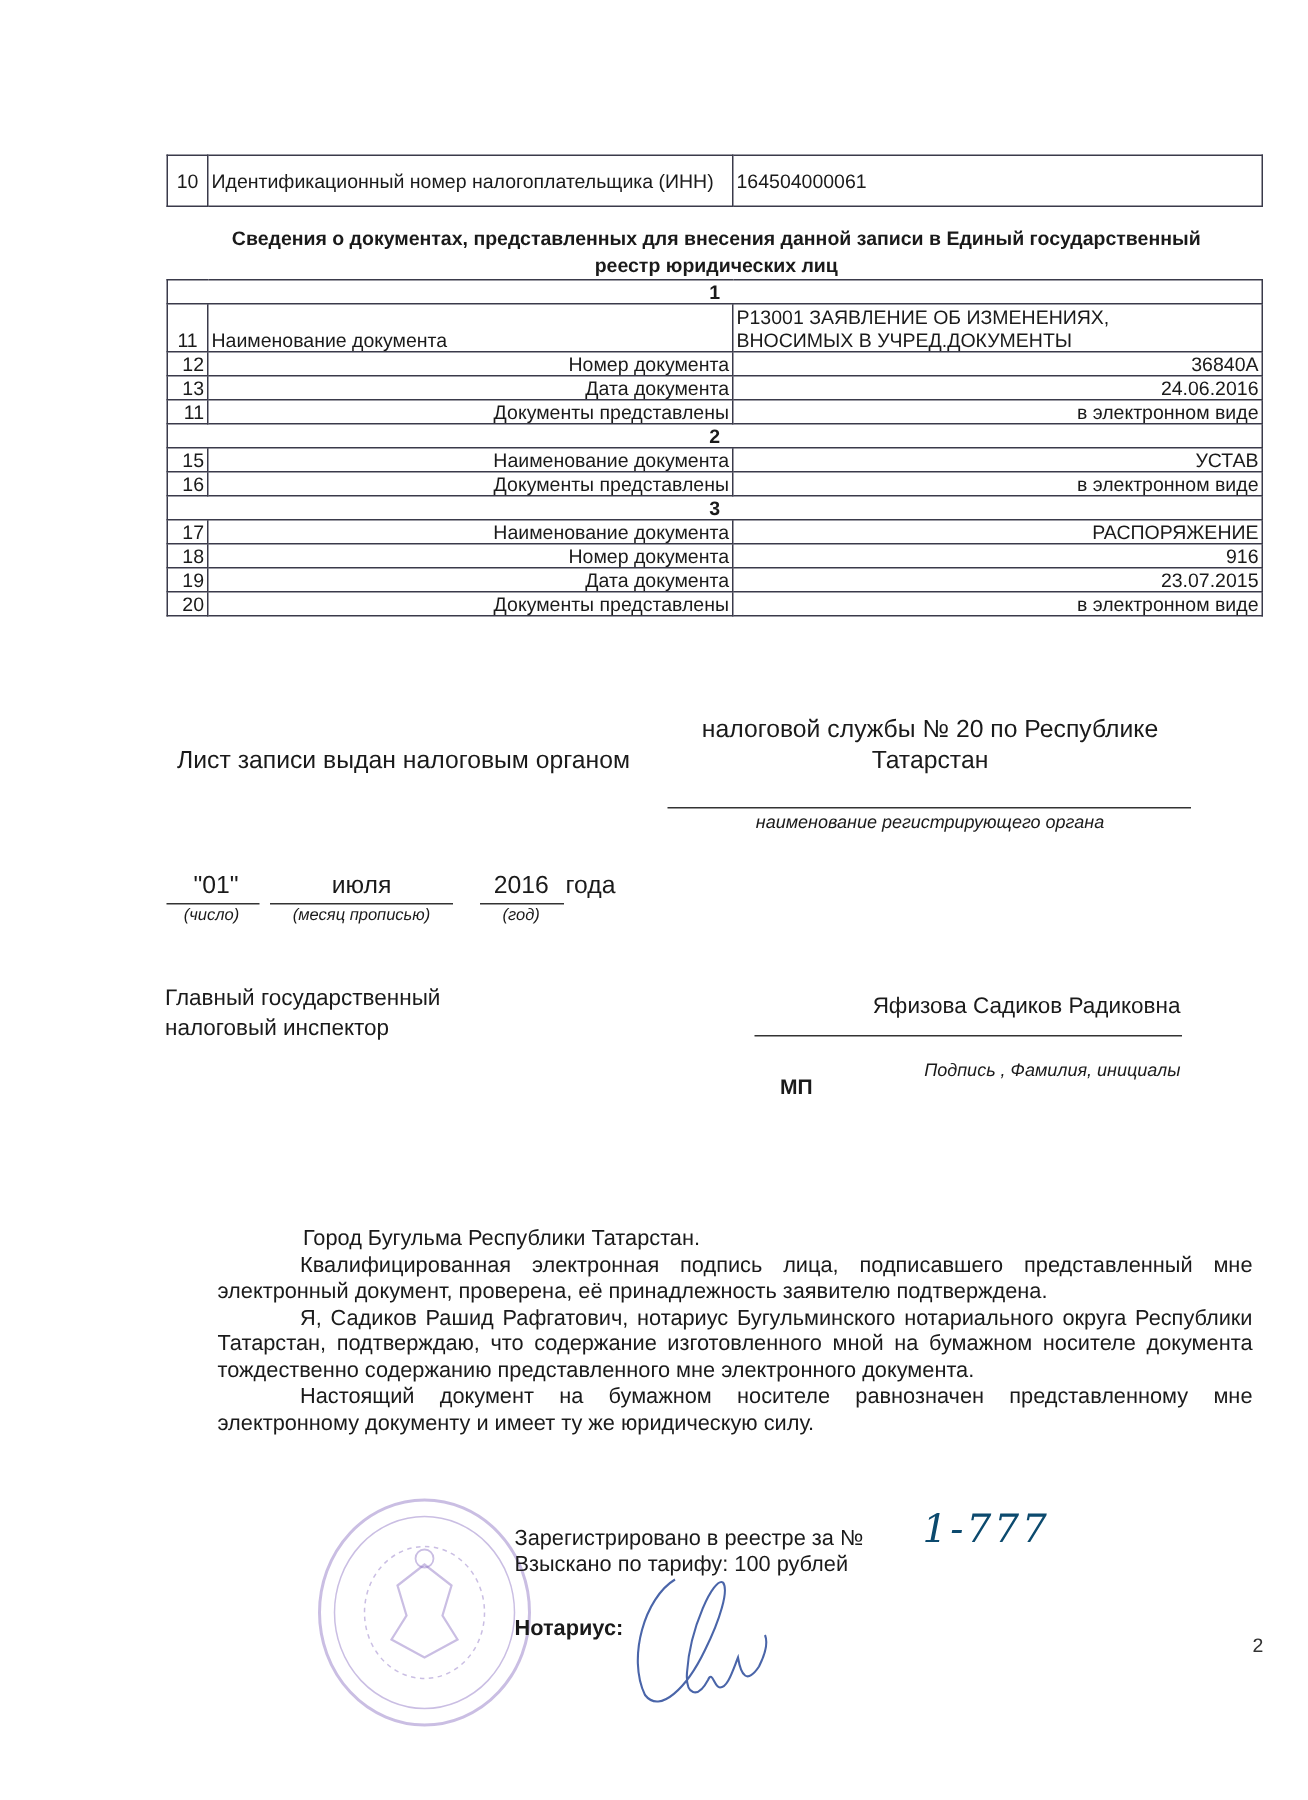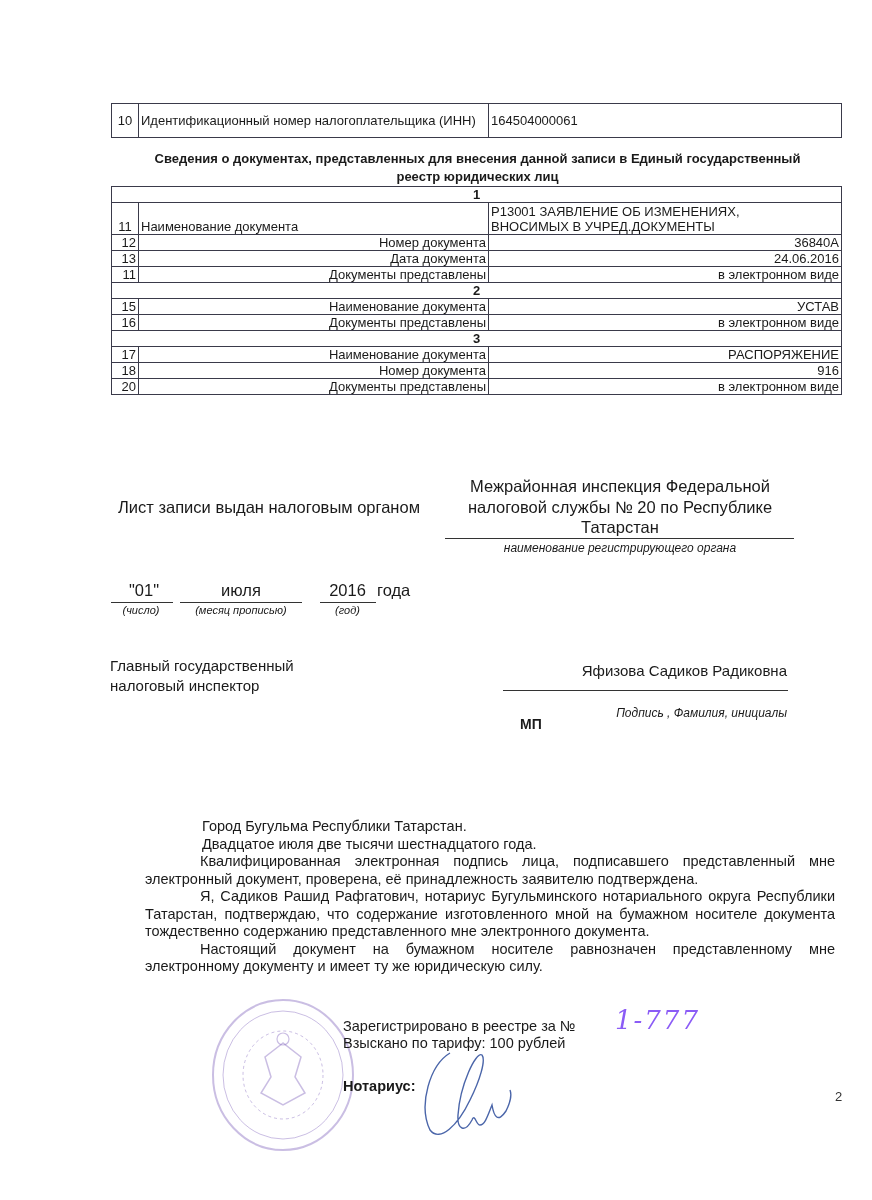--- a/index.html
+++ b/index.html
@@ -40,21 +40,21 @@
   .date-cap { font-style: italic; font-size: 11px; text-align: center; }
   .insp { left: 110px; top: 656px; font-size: 15px; line-height: 20px; }
   .insp-name { left: 500px; top: 662px; width: 287px; text-align: right; font-size: 15px; }
   .insp-line { left: 503px; top: 690px; width: 285px; border-top: 1.3px solid #333; }
   .insp-cap { left: 500px; top: 694px; width: 287px; text-align: right; font-style: italic; font-size: 12px; margin-top: 12px; }
   .mp { left: 520px; top: 716px; font-weight: bold; font-size: 14px; }
   .notary { left: 145px; top: 818px; width: 690px; font-size: 14.5px; line-height: 17.5px; text-align: justify; }
   .notary p { margin: 0; }
   .notary .ind { text-indent: 55px; }
   .reg { left: 343px; top: 1018px; font-size: 14.5px; line-height: 17px; }
-  .reg-no { left: 615px; top: 1005px; font-size: 26px; font-style: italic; color: #8b5cf6; font-family: "DejaVu Serif", serif; letter-spacing: 2px; }
+  .reg-no { left: 615px; top: 1005px; font-size: 26px; font-style: italic; color: #0c4a6e; font-family: "DejaVu Serif", serif; letter-spacing: 2px; }
   .notary-label { left: 343px; top: 1078px; font-weight: bold; font-size: 14.5px; }
   .page-no { left: 835px; top: 1089px; font-size: 13px; color: #333; }
   .stamp { left: 205px; top: 995px; width: 150px; height: 160px; }
   .sig { left: 410px; top: 1045px; width: 110px; height: 100px; }
 </style>
 </head>
 <body>
 
 <table class="grid" id="t10">
   <tbody>
@@ -119,30 +119,34 @@
     <td class="num">17</td>
     <td class="lbl">Наименование документа</td>
     <td class="val">РАСПОРЯЖЕНИЕ</td>
   </tr>
   <tr class="r">
     <td class="num">18</td>
     <td class="lbl">Номер документа</td>
     <td class="val">916</td>
   </tr>
   <tr class="r">
+    <td class="num">19</td>
+    <td class="lbl">Дата документа</td>
+    <td class="val">23.07.2015</td>
+  </tr>
+  <tr class="r">
     <td class="num">20</td>
     <td class="lbl">Документы представлены</td>
     <td class="val">в электронном виде</td>
   </tr>
 </tbody>
   </table>
 
 <div class="abs issued">Лист записи выдан налоговым органом</div>
 <div class="abs org">
-  <div>Межрайонная инспекция Федеральной</div>
   <div>налоговой службы № 20 по Республике</div>
   <div>Татарстан</div>
 </div>
 <div class="abs org-line"></div>
 <div class="abs org-cap">наименование регистрирующего органа</div>
 
 <div class="abs date-val" style="left:113px; top:581px; width:62px;">"01"</div>
 <div class="abs date-line" style="left:111px; top:602px; width:62px;"></div>
 <div class="abs date-cap" style="left:111px; top:604px; width:60px;">(число)</div>
 
@@ -159,21 +163,20 @@
   <div>Главный государственный</div>
   <div>налоговый инспектор</div>
 </div>
 <div class="abs insp-name">Яфизова Садиков Радиковна</div>
 <div class="abs insp-line"></div>
 <div class="abs insp-cap">Подпись , Фамилия, инициалы</div>
 <div class="abs mp">МП</div>
 
 <div class="abs notary">
   <p style="padding-left:57px;">Город Бугульма Республики Татарстан.</p>
-  <p style="padding-left:57px;">Двадцатое июля две тысячи шестнадцатого года.</p>
   <p class="ind">Квалифицированная электронная подпись лица, подписавшего представленный мне электронный документ, проверена, её принадлежность заявителю подтверждена.</p>
   <p class="ind">Я, Садиков Рашид Рафгатович, нотариус Бугульминского нотариального округа Республики Татарстан, подтверждаю, что содержание изготовленного мной на бумажном носителе документа тождественно содержанию представленного мне электронного документа.</p>
   <p class="ind">Настоящий документ на бумажном носителе равнозначен представленному мне электронному документу и имеет ту же юридическую силу.</p>
 </div>
 
 <svg class="abs stamp" viewBox="0 0 150 160">
   <g fill="none" stroke="#8a6fc0" stroke-opacity="0.45">
     <ellipse cx="78" cy="80" rx="70" ry="75" stroke-width="2"></ellipse>
     <ellipse cx="78" cy="80" rx="60" ry="64" stroke-width="1"></ellipse>
     <ellipse cx="78" cy="80" rx="40" ry="44" stroke-width="1" stroke-dasharray="3 3"></ellipse>

